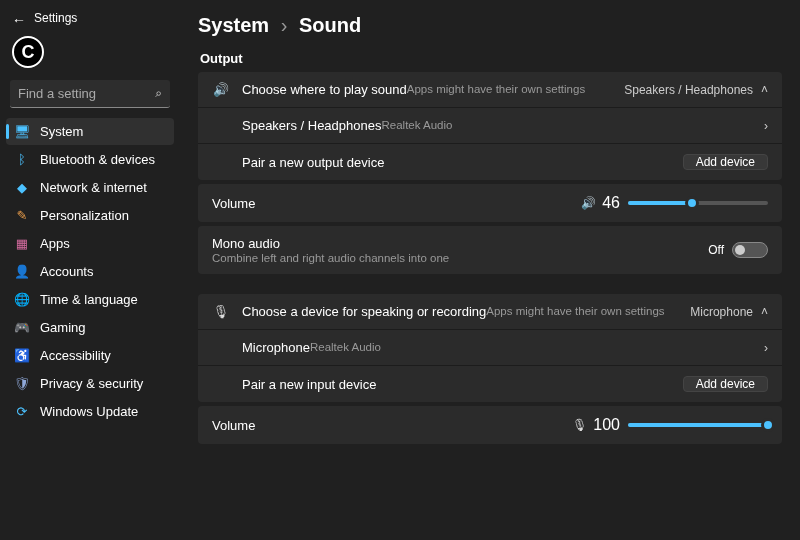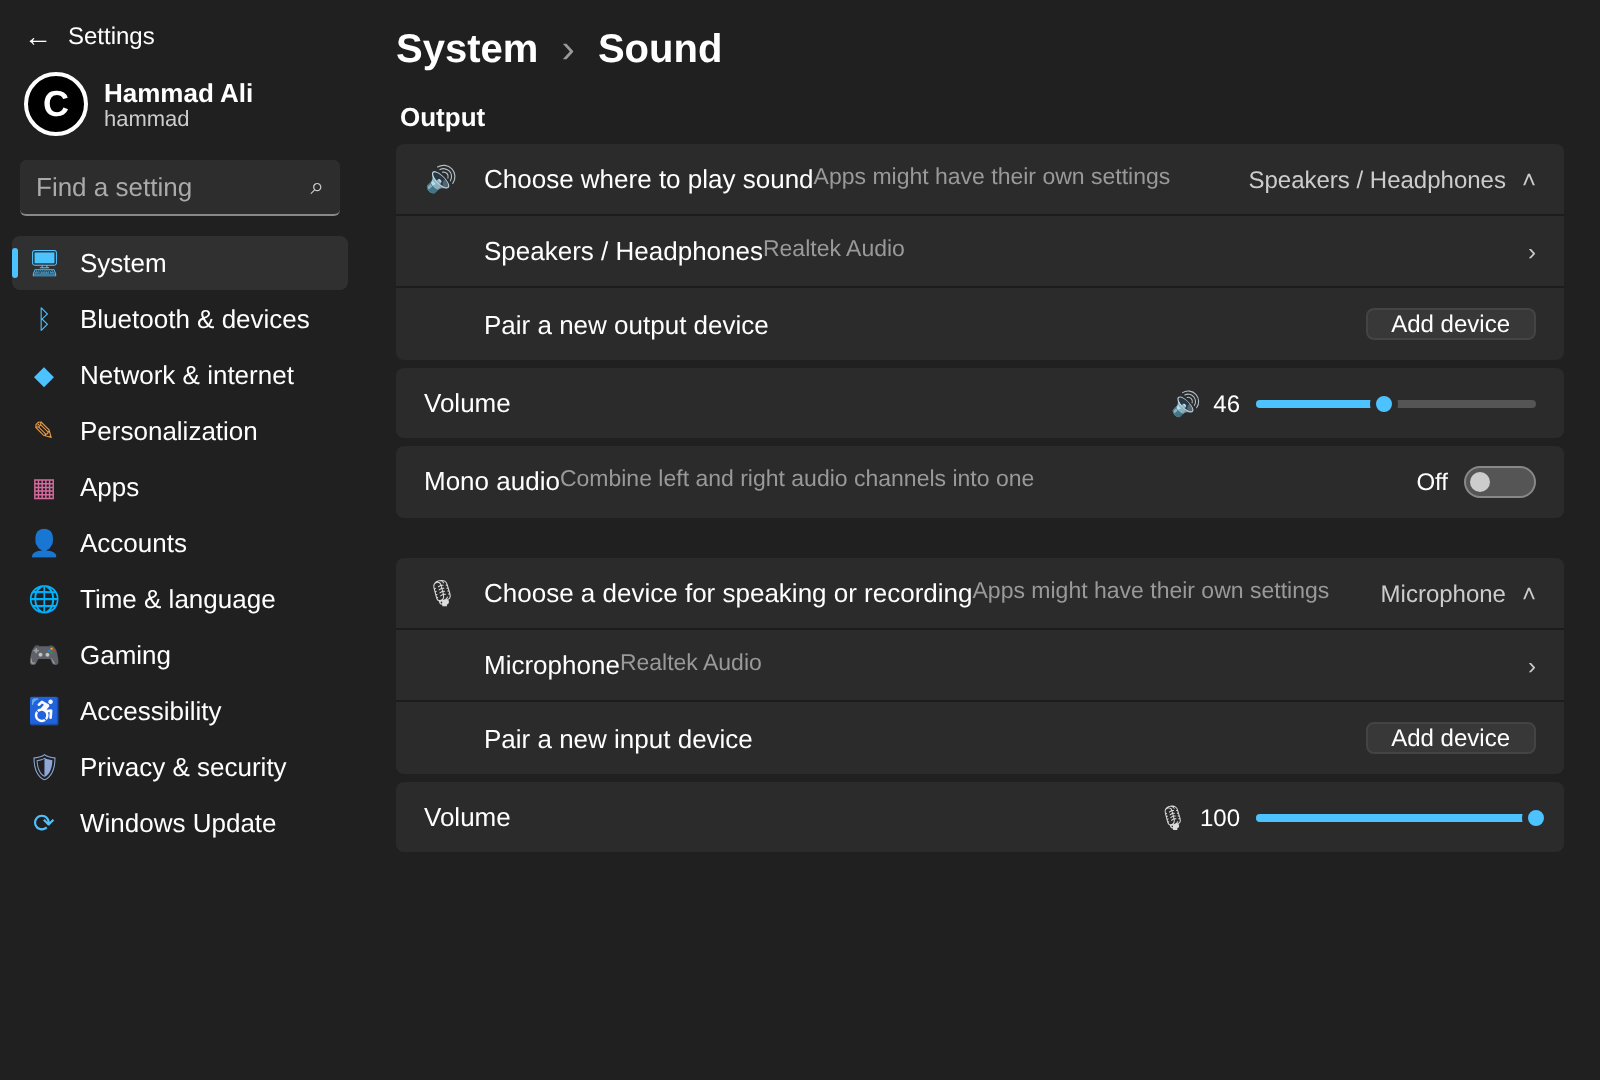--- a/index.html
+++ b/index.html
@@ -35,21 +35,21 @@
   .row-icon { width: 18px; margin-right: 12px; color: #ddd; text-align: center; }
   .row-body { flex: 1; display: flex; flex-direction: row; }
   .row-title { font-size: 13px; }
   .row-sub { font-size: 11.5px; color: #999; margin-top: 1px; }
   .row-right { display: flex; align-items: center; gap: 8px; color: #ccc; font-size: 12px; }
   .chev { font-size: 12px; color: #ccc; }
   .btn { background: #383838; border: 1px solid #444; color: #fff; padding: 0 12px; border-radius: 4px; font-size: 12px; cursor: pointer; }
   .vol-row { background: #2b2b2b; border-radius: 4px; margin-bottom: 4px; display: flex; align-items: center; padding: 10px 14px; }
   .vol-label { flex: 1; font-size: 13px; }
   .vol-icon { margin-right: 6px; font-size: 12px; color: #ddd; }
-  .vol-num { font-size: 12px; margin-right: 8px; }
+  .vol-num { font-size: 16px; margin-right: 8px; }
   .slider { position: relative; width: 140px; height: 4px; background: #555; border-radius: 2px; }
   .slider-fill { position: absolute; left: 0; top: 0; bottom: 0; background: #4cc2ff; border-radius: 2px; }
   .slider-thumb { position: absolute; top: 50%; width: 14px; height: 14px; background: #4cc2ff; border: 3px solid #2b2b2b; border-radius: 50%; transform: translate(-50%, -50%); }
   .toggle { position: relative; width: 36px; height: 16px; background: #555; border: 1px solid #888; border-radius: 10px; }
   .toggle-knob { position: absolute; left: 2px; top: 2px; width: 10px; height: 10px; background: #ccc; border-radius: 50%; }
   .section-gap { height: 16px; }
   
   .i-system { color: #4cc2ff; }
   .i-bt { color: #4cc2ff; }
   .i-net { color: #4cc2ff; }
@@ -67,24 +67,20 @@
 
 <div class="app">
 
   <aside class="sidebar">
     <div class="topbar">
       <span class="back-arrow">←</span>
       <span class="title">Settings</span>
     </div>
     <div class="profile">
       <div class="avatar">C</div>
-      <div class="profile-text">
-        <span class="profile-name">Hammad Ali</span>
-        <span class="profile-email">hammad</span>
-      </div>
     </div>
     <div class="search-wrap">
       <input class="search" type="text" placeholder="Find a setting" style="">
       <span class="search-icon">⌕</span>
     </div>
     <ul class="nav">
       <li class="nav-item active">
           <span class="nav-icon i-system">🖥</span>
           <span>System</span>
         </li>
@@ -174,21 +170,21 @@
       <span class="vol-label">Volume</span>
       <span class="vol-icon">🔊</span>
       <span class="vol-num">46</span>
       <div class="slider">
         <div class="slider-fill" style="width:46%"></div>
         <div class="slider-thumb" style="left:46%"></div>
       </div>
     </div>
 
     <div class="vol-row" style="align-items:flex-start; padding-top:10px; padding-bottom:10px;">
-      <div style="flex:1; display:flex; flex-direction:row;">
+      <div style="flex:1; display:flex; flex-direction:column;">
         <span class="row-title">Mono audio</span>
         <span class="row-sub">Combine left and right audio channels into one</span>
       </div>
       <span style="font-size:12px; margin-right:8px; align-self:center;">Off</span>
       <div class="toggle" style="align-self:center;">
           <div class="toggle-knob"></div>
         </div>
     </div>
 
     <div class="section-gap"></div>

